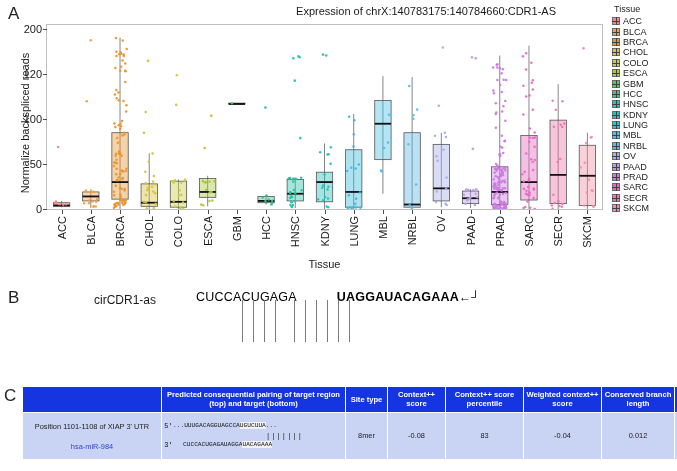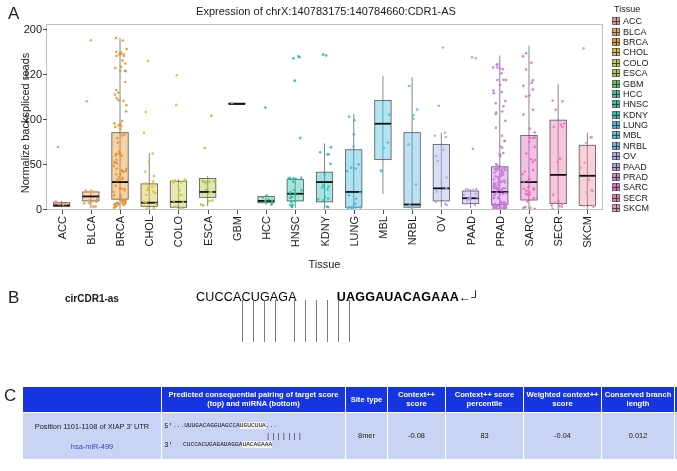--- a/index.html
+++ b/index.html
@@ -4,21 +4,21 @@
 <style>
   html,body{margin:0;padding:0;background:#ffffff;}
   body{width:677px;height:471px;position:relative;overflow:hidden;
        font-family:"Liberation Sans","DejaVu Sans",sans-serif;color:#1a1a1a;}
 
   
   .panel-letter{position:absolute;font-size:17px;color:#222;font-weight:400;}
 
   
   #panel-a{position:absolute;left:0;top:0;width:677px;height:275px;}
-  #chart-title{position:absolute;left:96px;top:5px;width:460px;text-align:center;
+  #chart-title{position:absolute;left:96px;top:5px;width:460px;text-align:right;
                font-size:11px;color:#1a1a1a;white-space:nowrap;}
   #plot-frame{position:absolute;left:46px;top:24px;width:557px;height:186px;
               border:1px solid #bfbfbf;background:#ffffff;box-sizing:border-box;}
   .ytick-label{position:absolute;right:0;font-size:11px;color:#1a1a1a;
                text-align:right;transform:translateY(-50%);}
   #ytick-wrap{position:absolute;left:0;top:24px;width:42px;height:186px;}
   .ytick-mark{position:absolute;left:43px;width:4px;height:1px;background:#4d4d4d;}
   #ylab{position:absolute;left:-60px;top:117px;width:170px;text-align:center;
         font-size:11px;transform:rotate(-90deg);transform-origin:center;color:#1a1a1a;}
   #xlab{position:absolute;left:46px;top:258px;width:557px;text-align:center;
@@ -35,21 +35,21 @@
   .legend-key{width:8px;height:8px;margin-right:3px;flex:0 0 auto;position:relative;
               border:1px solid #6b6b6b;box-sizing:border-box;}
   .legend-key:before{content:"";position:absolute;left:-1px;right:-1px;top:3px;
                      height:1px;background:#404040;}
   .legend-key:after{content:"";position:absolute;top:-1px;bottom:-1px;left:3px;
                     width:1px;background:#404040;}
   .legend-label{font-size:9px;color:#1a1a1a;line-height:10px;white-space:nowrap;}
 
   
   #panel-b{position:absolute;left:0;top:282px;width:677px;height:96px;}
-  .seq-name{position:absolute;font-size:10px;color:#1a1a1a;text-align:left;width:120px;font-weight:bold;}
+  .seq-name{position:absolute;font-size:12px;color:#1a1a1a;text-align:center;width:120px;}
   .seq-text{position:absolute;font-size:12.5px;color:#000;letter-spacing:.2px;
             white-space:nowrap;font-family:"Liberation Sans","DejaVu Sans",sans-serif;}
   .seq-text b{font-weight:700;padding-left:40px;}
   .seq-arrow{font-size:12px;}
   #pair-bars{position:absolute;left:242px;top:18px;width:140px;height:42px;}
   .pair-bar{position:absolute;top:0;width:1.4px;height:42px;background:#7a7a7a;}
 
   
   #panel-c{position:absolute;left:0;top:384px;width:677px;height:87px;}
   #ts-table{position:absolute;left:22px;top:2px;width:652px;
@@ -855,34 +855,34 @@
         <col style="width:42px">
       <col style="width:58px">
         <col style="width:78px">
         <col style="width:78px">
       <col style="width:73px">
         <col style="width:20px">
     </colgroup>
     <thead>
       <tr>
         <th></th>
-        <th>Predicted consequential pairing of target score (top) and miRNA (bottom)</th>
+        <th>Predicted consequential pairing of target region (top) and target (bottom)</th>
         <th>Site type</th>
         <th>Context++ score</th>
         <th>Context++ score percentile</th>
         <th>Weighted context++ score</th>
         <th>Conserved branch length</th>
         <th></th>
       </tr>
     </thead>
     <tbody>
       <tr>
         <td class="cell-pos">
           <span class="pos-text">Position 1101-1108 of XIAP 3' UTR</span>
-          <span class="mir-name">hsa-miR-499</span>
+          <span class="mir-name">hsa-miR-984</span>
         </td>
         <td class="cell-align">
           <div class="ali-row">
             <span class="ali-prime">5'</span>
             <span class="ali-seq"><span>...UUUGACAGGUAGCCA</span><span class="ali-hl">UGUCUUA</span><span>...</span></span>
           </div>
           <div class="ali-bars">|||||||</div>
           <div class="ali-row">
             <span class="ali-prime">3'</span>
             <span class="ali-seq" style="margin-left:10px"><span>CUCCACUGAGAUAGGA</span><span class="ali-hl">UACAGAAA</span></span>

